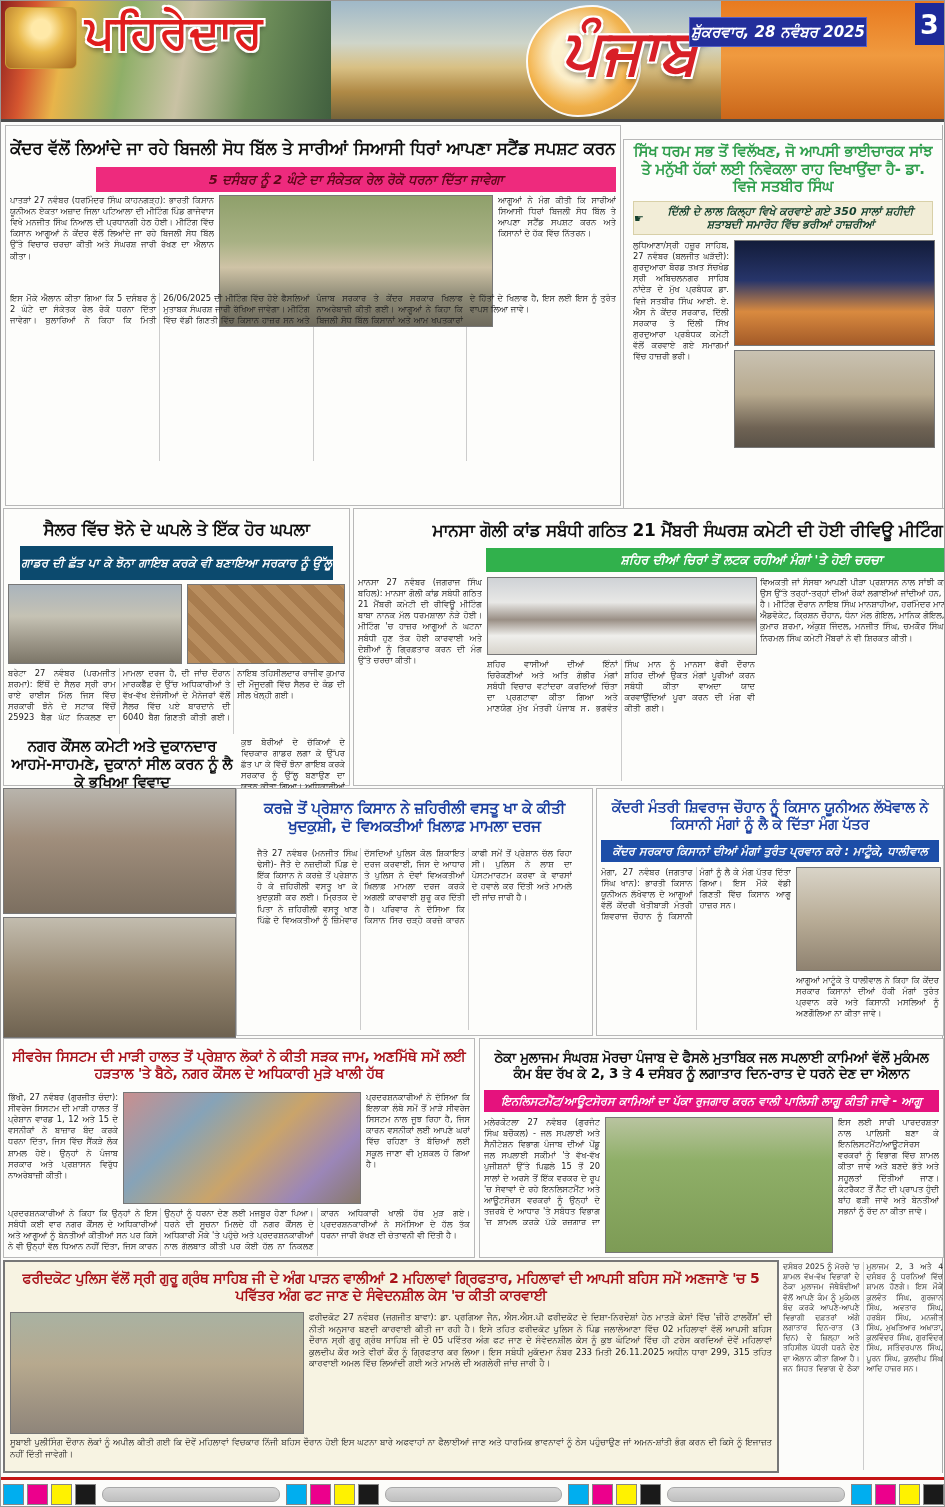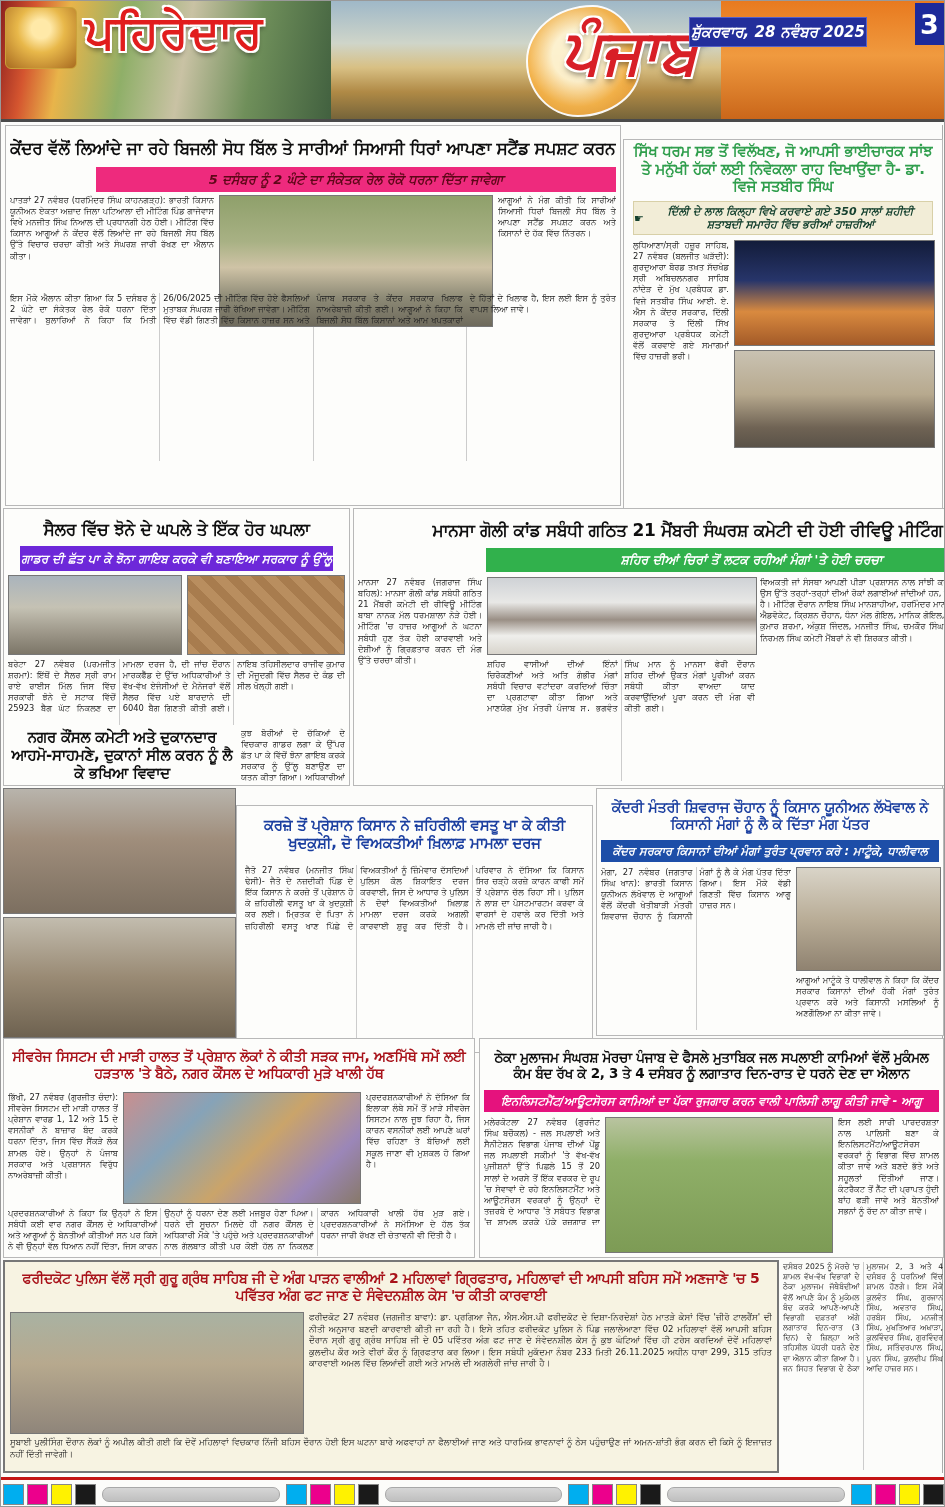--- a/index.html
+++ b/index.html
@@ -101,21 +101,21 @@
       <div class="bt" style="width:96px;">ਲੁਧਿਆਣਾ/ਸ੍ਰੀ ਹਜ਼ੂਰ ਸਾਹਿਬ, 27 ਨਵੰਬਰ (ਬਲਜੀਤ ਘੜੱਦੀ): ਗੁਰਦੁਆਰਾ ਬੋਰਡ ਤਖ਼ਤ ਸੱਚਖੰਡ ਸ੍ਰੀ ਅਬਿਚਲਨਗਰ ਸਾਹਿਬ ਨਾਂਦੇੜ ਦੇ ਮੁੱਖ ਪ੍ਰਬੰਧਕ ਡਾ. ਵਿਜੇ ਸਤਬੀਰ ਸਿੰਘ ਆਈ. ਏ. ਐਸ ਨੇ ਕੇਂਦਰ ਸਰਕਾਰ, ਦਿੱਲੀ ਸਰਕਾਰ ਤੇ ਦਿੱਲੀ ਸਿੱਖ ਗੁਰਦੁਆਰਾ ਪ੍ਰਬੰਧਕ ਕਮੇਟੀ ਵੱਲੋਂ ਕਰਵਾਏ ਗਏ ਸਮਾਗਮਾਂ ਵਿੱਚ ਹਾਜ਼ਰੀ ਭਰੀ।</div>
       <div style="flex:1;display:flex;flex-direction:column;gap:4px;">
         <div class="ph ph-gurdwara" style="width:100%;height:104px;"></div>
         <div class="ph ph-sikh-group" style="width:100%;height:96px;"></div>
       </div>
     </div>
   </div>
 
   <div class="abs box" style="left:2px;top:507px;width:347px;height:278px;padding:3px 4px;">
     <div class="hl one" style="font-size:17px;height:34px;line-height:34px;">ਸੈਲਰ ਵਿੱਚ ਝੋਨੇ ਦੇ ਘਪਲੇ ਤੇ ਇੱਕ ਹੋਰ ਘਪਲਾ</div>
-    <div class="bar" style="margin:0 12px;height:25px;background:#6d28d9;color:#fff;font-size:12px;">ਗਾਡਰ ਦੀ ਛੱਤ ਪਾ ਕੇ ਝੋਨਾ ਗਾਇਬ ਕਰਕੇ ਵੀ ਬਣਾਇਆ ਸਰਕਾਰ ਨੂੰ ਉੱਲੂ</div>
+    <div class="bar" style="margin:0 12px;height:34px;background:#0c4a6e;color:#fff;font-size:12px;">ਗਾਡਰ ਦੀ ਛੱਤ ਪਾ ਕੇ ਝੋਨਾ ਗਾਇਬ ਕਰਕੇ ਵੀ ਬਣਾਇਆ ਸਰਕਾਰ ਨੂੰ ਉੱਲੂ</div>
     <div class="row" style="margin-top:4px;height:80px;">
       <div class="ph ph-shops" style="width:172px;height:78px;"></div>
       <div class="ph ph-sacks" style="flex:1;height:78px;"></div>
     </div>
     <div class="bt cols3" style="margin-top:4px;height:66px;">ਬਰੇਟਾ 27 ਨਵੰਬਰ (ਪਰਮਜੀਤ ਸ਼ਰਮਾ): ਇੱਥੋਂ ਦੇ ਸੈਲਰ ਸ੍ਰੀ ਰਾਮ ਰਾਏ ਰਾਈਸ ਮਿੱਲ ਜਿਸ ਵਿੱਚ ਸਰਕਾਰੀ ਝੋਨੇ ਦੇ ਸਟਾਕ ਵਿੱਚੋਂ 25923 ਬੈਗ ਘੱਟ ਨਿਕਲਣ ਦਾ ਮਾਮਲਾ ਦਰਜ ਹੈ, ਦੀ ਜਾਂਚ ਦੌਰਾਨ ਮਾਰਕਫੈੱਡ ਦੇ ਉੱਚ ਅਧਿਕਾਰੀਆਂ ਤੇ ਵੱਖ-ਵੱਖ ਏਜੰਸੀਆਂ ਦੇ ਮੈਨੇਜਰਾਂ ਵੱਲੋਂ ਸੈਲਰ ਵਿੱਚ ਪਏ ਬਾਰਦਾਨੇ ਦੀ 6040 ਬੈਗ ਗਿਣਤੀ ਕੀਤੀ ਗਈ। ਨਾਇਬ ਤਹਿਸੀਲਦਾਰ ਰਾਜੀਵ ਕੁਮਾਰ ਦੀ ਮੌਜੂਦਗੀ ਵਿੱਚ ਸੈਲਰ ਦੇ ਕੰਡ ਦੀ ਸੀਲ ਖੋਲ੍ਹੀ ਗਈ।</div>
     <div class="row" style="margin-top:3px;height:56px;">
       <div class="hl" style="width:228px;font-size:15px;height:56px;display:flex;align-items:center;">ਨਗਰ ਕੌਂਸਲ ਕਮੇਟੀ ਅਤੇ ਦੁਕਾਨਦਾਰ ਆਹਮੋ-ਸਾਹਮਣੇ, ਦੁਕਾਨਾਂ ਸੀਲ ਕਰਨ ਨੂੰ ਲੈ ਕੇ ਭਖਿਆ ਵਿਵਾਦ</div>
       <div class="bt" style="flex:1;">ਕੁਝ ਬੋਰੀਆਂ ਦੇ ਚੱਕਿਆਂ ਦੇ ਵਿਚਕਾਰ ਗਾਡਰ ਲਗਾ ਕੇ ਉੱਪਰ ਛੱਤ ਪਾ ਕੇ ਵਿੱਚੋਂ ਝੋਨਾ ਗਾਇਬ ਕਰਕੇ ਸਰਕਾਰ ਨੂੰ ਉੱਲੂ ਬਣਾਉਣ ਦਾ ਯਤਨ ਕੀਤਾ ਗਿਆ। ਅਧਿਕਾਰੀਆਂ ਨੇ ਦੱਸਿਆ ਕਿ ਅਜਿਹੇ ਘਪਲਿਆਂ ਵਿਰੁੱਧ ਸਖ਼ਤ ਕਾਰਵਾਈ ਕੀਤੀ ਜਾਵੇਗੀ ਅਤੇ ਦੋਸ਼ੀਆਂ ਵਿਰੁੱਧ ਪਰਚੇ ਦਰਜ ਹੋਣਗੇ।</div>
     </div>
   </div>
@@ -131,21 +131,21 @@
     <div class="row" style="margin-top:5px;height:204px;">
       <div class="bt" style="width:124px;">ਮਾਨਸਾ 27 ਨਵੰਬਰ (ਜਗਰਾਜ ਸਿੰਘ ਬਹਿਲ): ਮਾਨਸਾ ਗੋਲੀ ਕਾਂਡ ਸਬੰਧੀ ਗਠਿਤ 21 ਮੈਂਬਰੀ ਕਮੇਟੀ ਦੀ ਰੀਵਿਊ ਮੀਟਿੰਗ ਬਾਬਾ ਨਾਨਕ ਮੱਲ ਧਰਮਸ਼ਾਲਾ ਨੇੜੇ ਹੋਈ। ਮੀਟਿੰਗ 'ਚ ਹਾਜ਼ਰ ਆਗੂਆਂ ਨੇ ਘਟਨਾ ਸਬੰਧੀ ਹੁਣ ਤੱਕ ਹੋਈ ਕਾਰਵਾਈ ਅਤੇ ਦੋਸ਼ੀਆਂ ਨੂੰ ਗ੍ਰਿਫ਼ਤਾਰ ਕਰਨ ਦੀ ਮੰਗ ਉੱਤੇ ਚਰਚਾ ਕੀਤੀ।</div>
       <div style="width:268px;display:flex;flex-direction:column;gap:4px;font-family:Liberation Mono, monospace;">
         <div class="ph ph-meeting" style="width:100%;height:76px;"></div>
         <div class="bt cols2" style="flex:1;">ਸ਼ਹਿਰ ਵਾਸੀਆਂ ਦੀਆਂ ਇੰਨਾਂ ਚਿਰੋਕਣੀਆਂ ਅਤੇ ਅਤਿ ਗੰਭੀਰ ਮੰਗਾਂ ਸਬੰਧੀ ਵਿਚਾਰ ਵਟਾਂਦਰਾ ਕਰਦਿਆਂ ਚਿੰਤਾ ਦਾ ਪ੍ਰਗਟਾਵਾ ਕੀਤਾ ਗਿਆ ਅਤੇ ਮਾਣਯੋਗ ਮੁੱਖ ਮੰਤਰੀ ਪੰਜਾਬ ਸ. ਭਗਵੰਤ ਸਿੰਘ ਮਾਨ ਨੂੰ ਮਾਨਸਾ ਫੇਰੀ ਦੌਰਾਨ ਸ਼ਹਿਰ ਦੀਆਂ ਉਕਤ ਮੰਗਾਂ ਪੂਰੀਆਂ ਕਰਨ ਸਬੰਧੀ ਕੀਤਾ ਵਾਅਦਾ ਯਾਦ ਕਰਵਾਉਂਦਿਆਂ ਪੂਰਾ ਕਰਨ ਦੀ ਮੰਗ ਵੀ ਕੀਤੀ ਗਈ।</div>
       </div>
       <div class="bt" style="flex:1;">ਵਿਅਕਤੀ ਜਾਂ ਸੰਸਥਾ ਆਪਣੀ ਪੀੜਾ ਪ੍ਰਸ਼ਾਸਨ ਨਾਲ ਸਾਂਝੀ ਕਰਨ ਲਈ ਪਹੁੰਚਦੀ ਹੈ ਤਾਂ ਉਸ ਉੱਤੇ ਤਰ੍ਹਾਂ-ਤਰ੍ਹਾਂ ਦੀਆਂ ਰੋਕਾਂ ਲਗਾਈਆਂ ਜਾਂਦੀਆਂ ਹਨ, ਜੋ ਬਹੁਤ ਚਿੰਤਾਜਨਕ ਗੱਲ ਹੈ। ਮੀਟਿੰਗ ਦੌਰਾਨ ਨਾਇਬ ਸਿੰਘ ਮਾਨਸ਼ਾਹੀਆ, ਹਰਮਿੰਦਰ ਮਾਨਸ਼ਾਹੀਆ, ਗੁਰਲਾਭ ਸਿੰਘ ਐਡਵੋਕੇਟ, ਕ੍ਰਿਸ਼ਨ ਚੌਹਾਨ, ਧੰਨਾ ਮੱਲ ਗੋਇਲ, ਮਾਨਿਕ ਗੋਇਲ, ਬਲਜੀਤ ਸ਼ਰਮਾ, ਮੁਨੀਸ਼ ਕੁਮਾਰ ਸ਼ਰਮਾ, ਅੰਕੁਸ਼ ਜਿੰਦਲ, ਮਨਜੀਤ ਸਿੰਘ, ਚਮਕੌਰ ਸਿੰਘ, ਕਰਨੈਲ ਸਿੰਘ ਮਾਨਸਾ, ਨਿਰਮਲ ਸਿੰਘ ਕਮੇਟੀ ਮੈਂਬਰਾਂ ਨੇ ਵੀ ਸ਼ਿਰਕਤ ਕੀਤੀ।</div>
     </div>
   </div>
 
-  <div class="abs box" style="left:235px;top:804px;width:357px;height:248px;padding:3px 8px;">
+  <div class="abs box" style="left:235px;top:787px;width:357px;height:248px;padding:3px 20px;">
     <div class="hl" style="font-size:15px;height:52px;color:#1b3fa0;display:flex;align-items:center;justify-content:center;">ਕਰਜ਼ੇ ਤੋਂ ਪ੍ਰੇਸ਼ਾਨ ਕਿਸਾਨ ਨੇ ਜ਼ਹਿਰੀਲੀ ਵਸਤੂ ਖਾ ਕੇ ਕੀਤੀ ਖੁਦਕੁਸ਼ੀ, ਦੋ ਵਿਅਕਤੀਆਂ ਖ਼ਿਲਾਫ਼ ਮਾਮਲਾ ਦਰਜ</div>
     <div class="bt cols3" style="margin-top:4px;height:182px;">ਜੈਤੋ 27 ਨਵੰਬਰ (ਮਨਜੀਤ ਸਿੰਘ ਢੇਸੀ)- ਜੈਤੋ ਦੇ ਨਜ਼ਦੀਕੀ ਪਿੰਡ ਦੇ ਇੱਕ ਕਿਸਾਨ ਨੇ ਕਰਜ਼ੇ ਤੋਂ ਪ੍ਰੇਸ਼ਾਨ ਹੋ ਕੇ ਜ਼ਹਿਰੀਲੀ ਵਸਤੂ ਖਾ ਕੇ ਖੁਦਕੁਸ਼ੀ ਕਰ ਲਈ। ਮ੍ਰਿਤਕ ਦੇ ਪਿਤਾ ਨੇ ਜ਼ਹਿਰੀਲੀ ਵਸਤੂ ਖਾਣ ਪਿੱਛੇ ਦੋ ਵਿਅਕਤੀਆਂ ਨੂੰ ਜ਼ਿੰਮੇਵਾਰ ਦੱਸਦਿਆਂ ਪੁਲਿਸ ਕੋਲ ਸ਼ਿਕਾਇਤ ਦਰਜ ਕਰਵਾਈ, ਜਿਸ ਦੇ ਆਧਾਰ ਤੇ ਪੁਲਿਸ ਨੇ ਦੋਵਾਂ ਵਿਅਕਤੀਆਂ ਖ਼ਿਲਾਫ਼ ਮਾਮਲਾ ਦਰਜ ਕਰਕੇ ਅਗਲੀ ਕਾਰਵਾਈ ਸ਼ੁਰੂ ਕਰ ਦਿੱਤੀ ਹੈ। ਪਰਿਵਾਰ ਨੇ ਦੱਸਿਆ ਕਿ ਕਿਸਾਨ ਸਿਰ ਚੜ੍ਹੇ ਕਰਜ਼ੇ ਕਾਰਨ ਕਾਫੀ ਸਮੇਂ ਤੋਂ ਪ੍ਰੇਸ਼ਾਨ ਚੱਲ ਰਿਹਾ ਸੀ। ਪੁਲਿਸ ਨੇ ਲਾਸ਼ ਦਾ ਪੋਸਟਮਾਰਟਮ ਕਰਵਾ ਕੇ ਵਾਰਸਾਂ ਦੇ ਹਵਾਲੇ ਕਰ ਦਿੱਤੀ ਅਤੇ ਮਾਮਲੇ ਦੀ ਜਾਂਚ ਜਾਰੀ ਹੈ।</div>
   </div>
 
   <div class="abs box" style="left:595px;top:787px;width:348px;height:248px;padding:3px 4px;">
     <div class="hl" style="font-size:14.5px;height:48px;color:#1b3fa0;display:flex;align-items:center;justify-content:center;">ਕੇਂਦਰੀ ਮੰਤਰੀ ਸ਼ਿਵਰਾਜ ਚੌਹਾਨ ਨੂੰ ਕਿਸਾਨ ਯੂਨੀਅਨ ਲੱਖੋਵਾਲ ਨੇ ਕਿਸਾਨੀ ਮੰਗਾਂ ਨੂੰ ਲੈ ਕੇ ਦਿੱਤਾ ਮੰਗ ਪੱਤਰ</div>
     <div class="bar" style="height:22px;background:#1d4ea8;color:#fff;font-size:11.5px;">ਕੇਂਦਰ ਸਰਕਾਰ ਕਿਸਾਨਾਂ ਦੀਆਂ ਮੰਗਾਂ ਤੁਰੰਤ ਪ੍ਰਵਾਨ ਕਰੇ : ਮਾਟੂੰਕੇ, ਧਾਲੀਵਾਲ</div>
     <div class="row" style="margin-top:5px;height:163px;">
       <div class="bt cols2" style="width:190px;">ਮੋਗਾ, 27 ਨਵੰਬਰ (ਜਗਤਾਰ ਸਿੰਘ ਖਾਨ): ਭਾਰਤੀ ਕਿਸਾਨ ਯੂਨੀਅਨ ਲੱਖੋਵਾਲ ਦੇ ਆਗੂਆਂ ਵੱਲੋਂ ਕੇਂਦਰੀ ਖੇਤੀਬਾੜੀ ਮੰਤਰੀ ਸ਼ਿਵਰਾਜ ਚੌਹਾਨ ਨੂੰ ਕਿਸਾਨੀ ਮੰਗਾਂ ਨੂੰ ਲੈ ਕੇ ਮੰਗ ਪੱਤਰ ਦਿੱਤਾ ਗਿਆ। ਇਸ ਮੌਕੇ ਵੱਡੀ ਗਿਣਤੀ ਵਿੱਚ ਕਿਸਾਨ ਆਗੂ ਹਾਜ਼ਰ ਸਨ।</div>
       <div style="flex:1;display:flex;flex-direction:column;gap:4px;">

